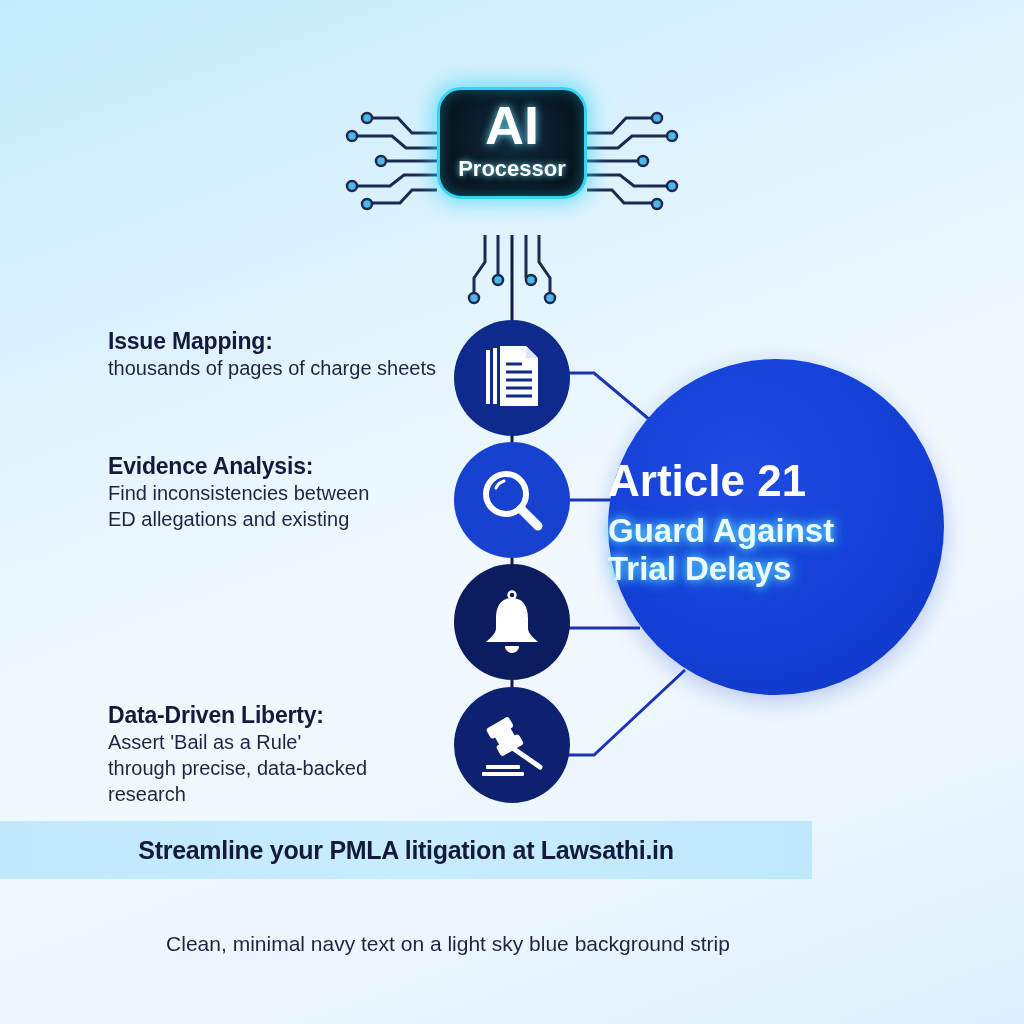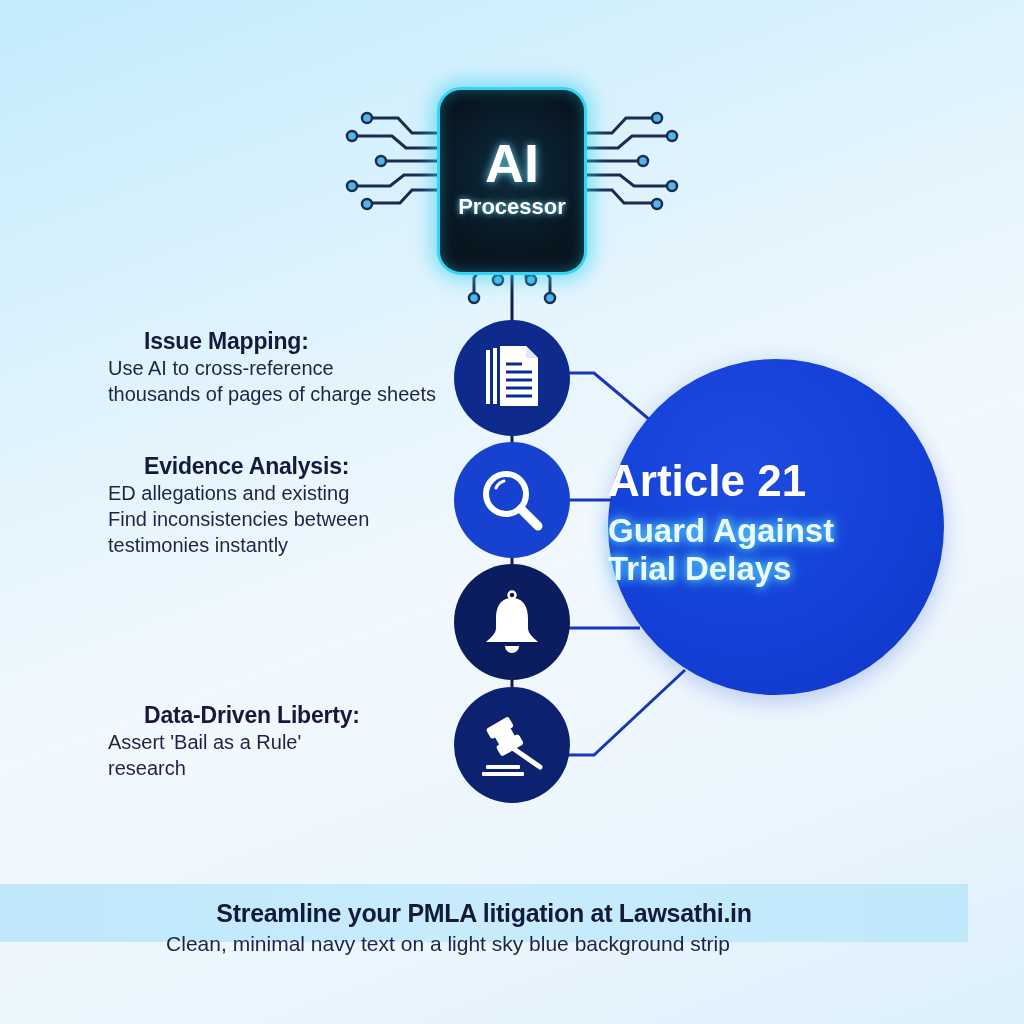--- a/index.html
+++ b/index.html
@@ -5,41 +5,41 @@
   html, body { margin: 0; padding: 0; }
   body {
     width: 1024px; height: 1024px; overflow: hidden; position: relative;
     background: linear-gradient(160deg, #c3ecfc 0%, #dff3fd 30%, #f2f9fe 55%, #eaf5fd 80%, #dcf0fc 100%);
     font-family: "Liberation Sans", "DejaVu Sans", sans-serif;
     color: #141a3c;
   }
   svg.lines { position: absolute; left: 0; top: 0; width: 1024px; height: 1024px; }
 
   .chip {
-    position: absolute; left: 437px; top: 87px; width: 150px; height: 188px;
+    position: absolute; left: 437px; top: 87px; width: 150px; height: 112px;
     border-radius: 24px;
     background: radial-gradient(circle at 50% 45%, #0e2a3d 0%, #07151f 70%);
     border: 3px solid #35d3f5;
     box-shadow: 0 0 18px 6px rgba(53, 211, 245, 0.55), inset 0 0 14px rgba(53, 211, 245, 0.35);
     display: flex; flex-direction: column; align-items: center; justify-content: center;
     box-sizing: border-box;
   }
   .chip-title {
     color: #ffffff; font-weight: 700; font-size: 54px; line-height: 54px;
     text-shadow: 0 0 8px rgba(120, 230, 255, 0.9);
     margin-top: -6px;
   }
   .chip-sub {
     color: #ffffff; font-weight: 700; font-size: 22px; line-height: 26px;
     text-shadow: 0 0 6px rgba(120, 230, 255, 0.9);
     margin-top: 4px;
   }
 
   .feature { position: absolute; left: 108px; width: 340px; }
-  .feature-title { font-weight: 700; font-size: 23px; line-height: 28px; color: #141a3c; letter-spacing: -0.2px; margin-left: 36px; }
+  .feature-title { font-weight: 700; font-size: 23px; line-height: 28px; color: #141a3c; letter-spacing: -0.2px; }
   .feature-desc { font-size: 20px; line-height: 26px; color: #1f2443; white-space: nowrap; }
 
   .icon-circle {
     position: absolute; width: 116px; height: 116px; border-radius: 50%;
     display: flex; align-items: center; justify-content: center;
   }
   .icon-circle svg { width: 76px; height: 76px; }
 
   .big-circle {
     position: absolute; left: 608px; top: 359px; width: 336px; height: 336px; border-radius: 50%;
@@ -48,21 +48,21 @@
     display: flex; flex-direction: column; align-items: flex-start; justify-content: center;
   }
   .big-title { color: #ffffff; font-weight: 700; font-size: 44px; line-height: 50px; margin-top: -10px; }
   .big-sub {
     color: #e9fbff; font-weight: 700; font-size: 33px; line-height: 38px; text-align: center;
     text-shadow: 0 0 8px rgba(90, 220, 255, 1), 0 0 16px rgba(90, 220, 255, 0.7);
     margin-top: 6px;
   }
 
   .strip {
-    position: absolute; left: 0; top: 884px; width: 968px; height: 58px;
+    position: absolute; left: 0; top: 821px; width: 812px; height: 58px;
     background: linear-gradient(90deg, #bfe8fb 0%, #c8ecfc 50%, #bfe8fb 100%);
     display: flex; align-items: center; justify-content: center;
   }
   .strip-text { font-weight: 700; font-size: 25px; color: #141a3c; letter-spacing: -0.3px; }
   .caption {
     position: absolute; left: 0; top: 932px; width: 896px; text-align: center;
     font-size: 21px; color: #1f2443;
   }
 </style>
 </head>
@@ -121,37 +121,36 @@
   </g>
 </svg>
 
 <div class="chip">
   <div class="chip-title">AI</div>
   <div class="chip-sub">Processor</div>
 </div>
 
 <div class="feature" style="top:327px;">
   <div class="feature-title">Issue Mapping:</div>
-  <div class="feature-desc">Use AI to cross-reference</div>
   <div class="feature-desc">thousands of pages of charge sheets</div>
 </div>
 
 <div class="feature" style="top:452px;">
   <div class="feature-title">Evidence Analysis:</div>
+  <div class="feature-desc">Find inconsistencies between</div>
   <div class="feature-desc">ED allegations and existing</div>
-  <div class="feature-desc">Find inconsistencies between</div>
-  <div class="feature-desc">testimonies instantly</div>
 </div>
 
 <div class="feature" style="top:588px;">
 </div>
 
 <div class="feature" style="top:701px;">
   <div class="feature-title">Data-Driven Liberty:</div>
   <div class="feature-desc">Assert 'Bail as a Rule'</div>
+  <div class="feature-desc">through precise, data-backed</div>
   <div class="feature-desc">research</div>
 </div>
 
 <div class="icon-circle" style="left:454px; top:320px; background:#0d2a8c;">
   <svg viewBox="0 0 76 76">
     <rect x="12" y="10" width="4" height="54" fill="#fff"></rect>
     <rect x="19" y="8" width="4" height="56" fill="#fff"></rect>
     <path d="M26 6 H52 L64 18 V66 H26 Z" fill="#fff"></path>
     <path d="M52 6 V18 H64" fill="#dfe6ff"></path>
     <g stroke="#0d2a8c" stroke-width="3">

